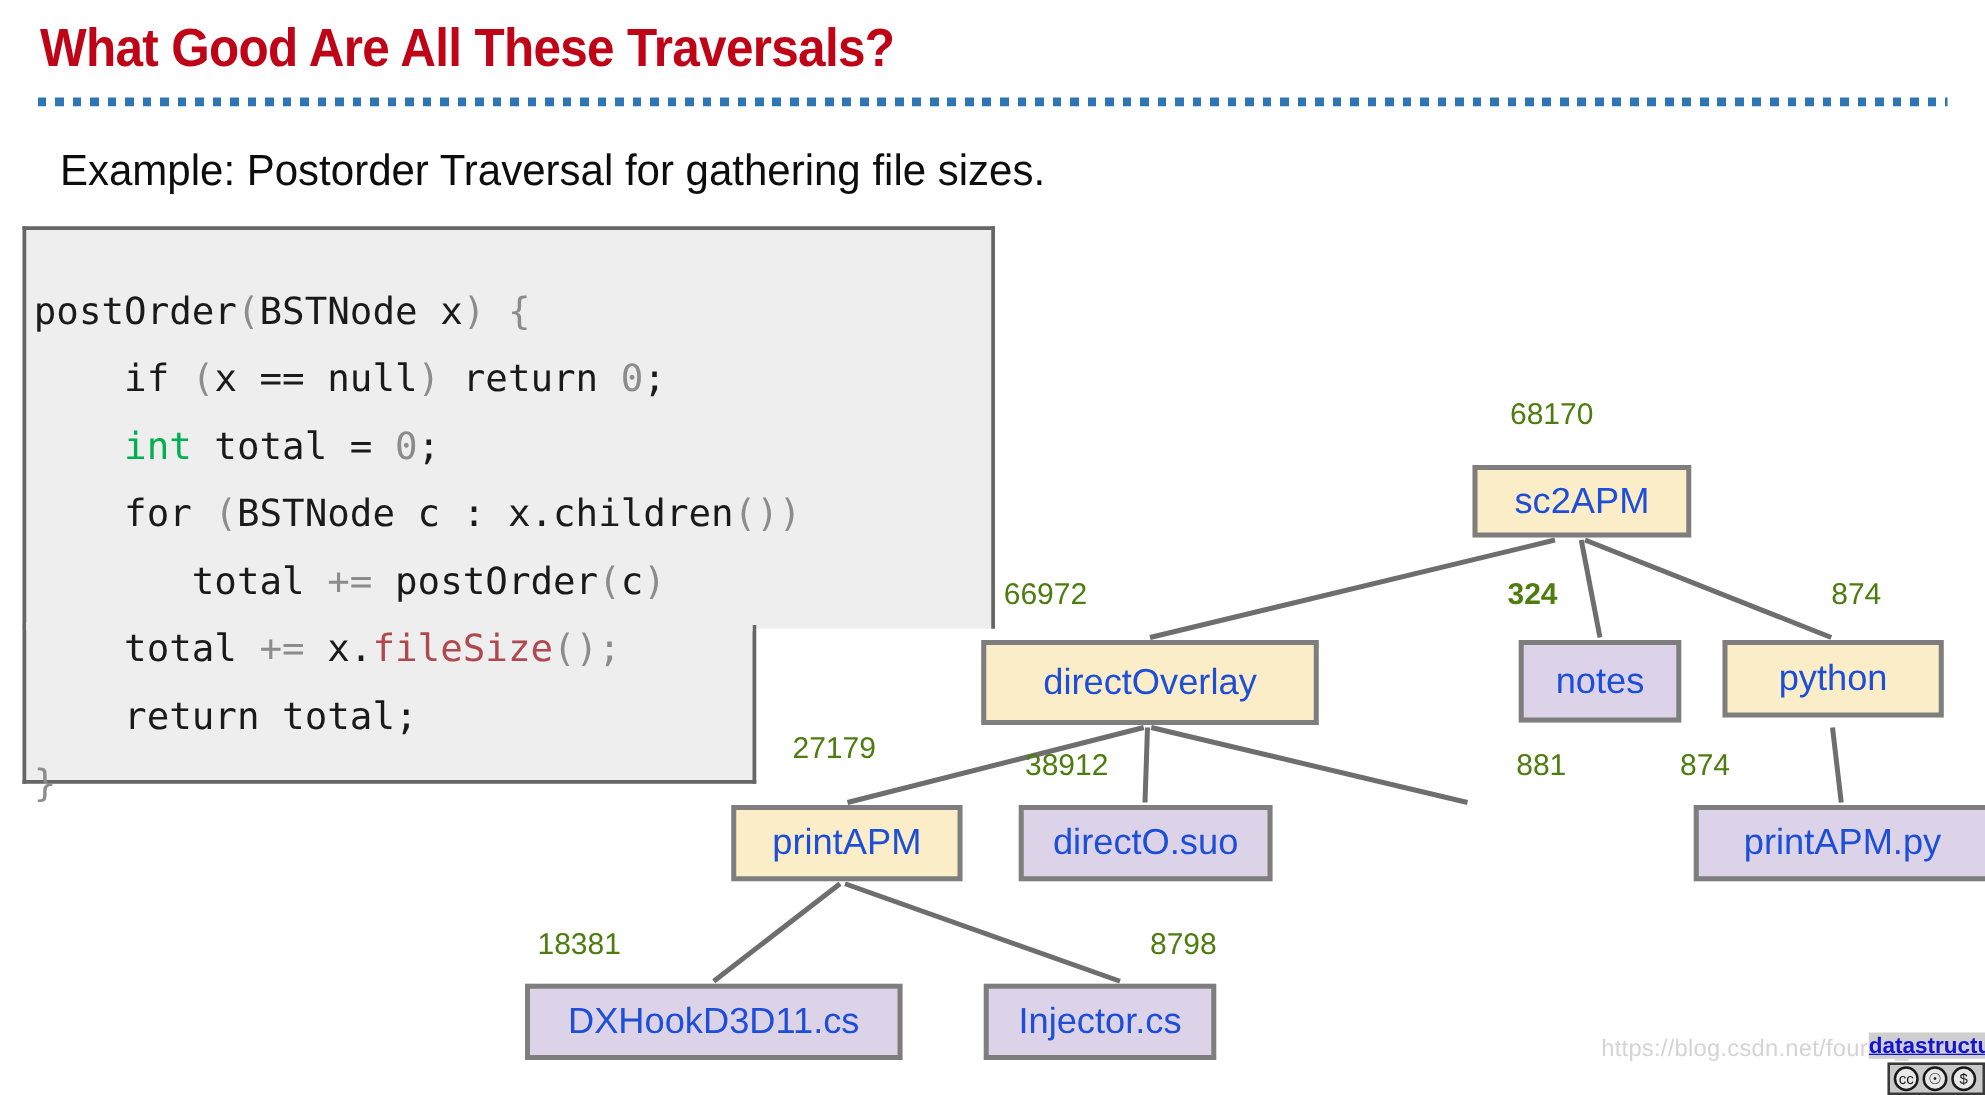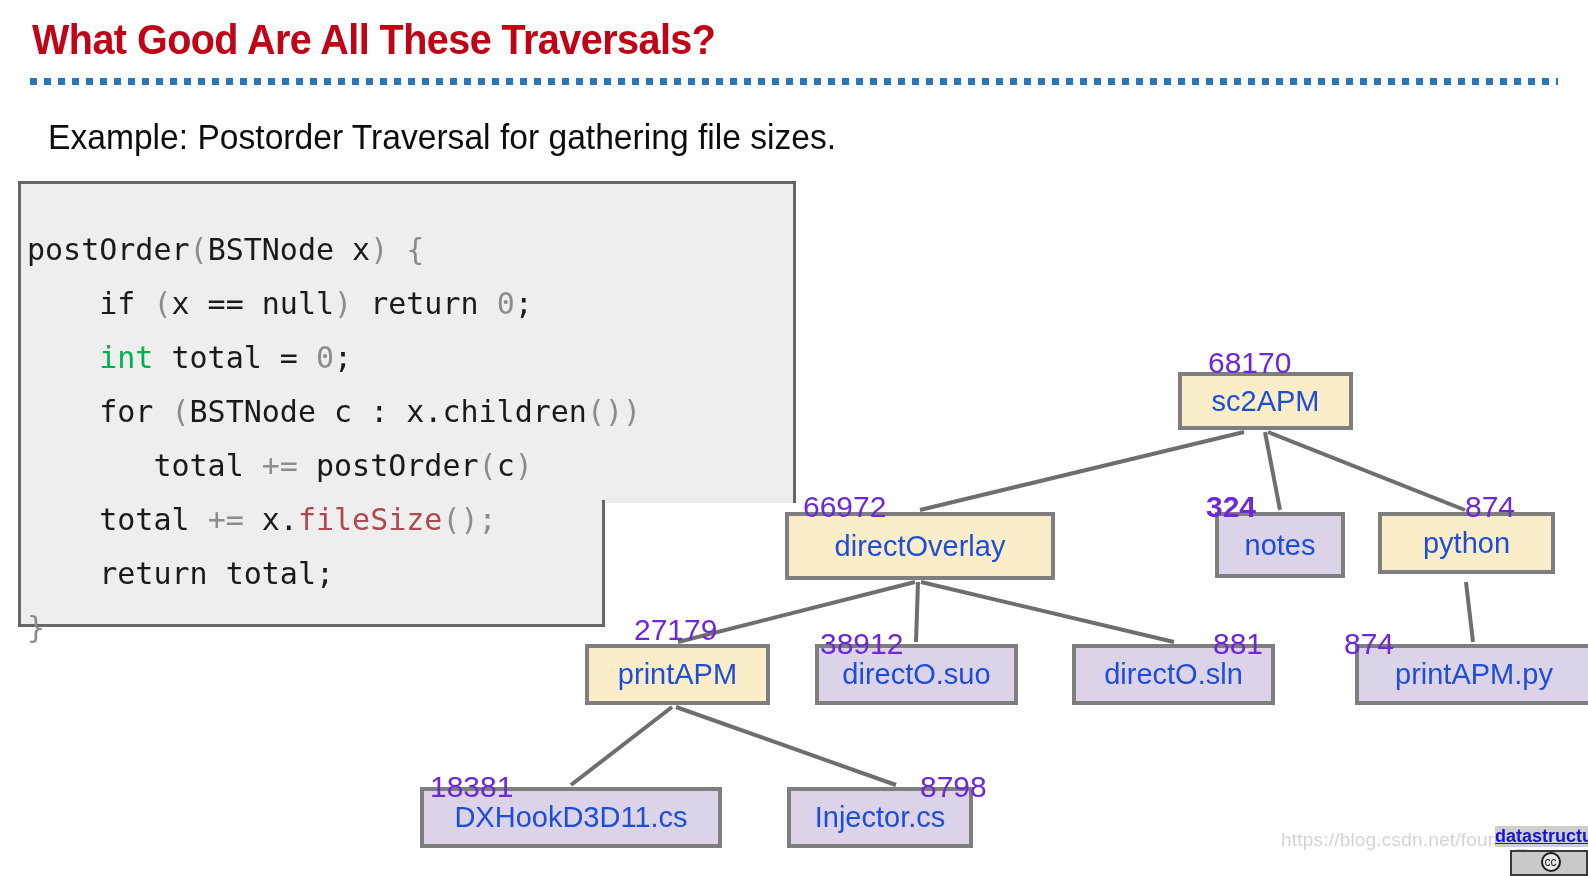--- a/index.html
+++ b/index.html
@@ -141,25 +141,24 @@
     justify-content: center;
     font-size: 29px;
     color: #1d4ed8;
     z-index: 2;
     white-space: nowrap;
   }
   .node.dir  { background: #FCEDC9; }
   .node.file { background: #DCD3E8; justify-content: center; }
   .size-label {
     position: absolute;
-    font-size: 30px;
-    color: #6d28d9;
+    font-size: 24px;
+    color: #4d7c0f;
     z-index: 2;
     white-space: nowrap;
-    margin-top: 28px;
   }
 
   
   #watermark {
     position: absolute;
     left: 1281px;
     top: 829px;
     font-size: 19px;
     color: #D4D4D4;
     white-space: nowrap;
@@ -185,21 +184,20 @@
     width: 78px;
     height: 26px;
     background: #C9C9C9;
     border: 2px solid #3a3a3a;
     box-sizing: border-box;
     display: flex;
     align-items: center;
     gap: 3px;
     padding-left: 3px;
     overflow: hidden;
-    flex-direction: column;
   }
   .cc-circle {
     width: 20px;
     height: 20px;
     border-radius: 50%;
     border: 2px solid #1a1a1a;
     background: #e8e8e8;
     box-sizing: border-box;
     font-size: 12px;
     line-height: 16px;
@@ -260,23 +258,20 @@
       </div>
       <div class="size-label" style="left: 1465px; top: 462px;">874</div>
       <div class="node dir" style="left: 585px; top: 644px; width: 185px; height: 61px;">
         <span>printAPM</span>
       </div>
       <div class="size-label" style="left: 634px; top: 585px;">27179</div>
       <div class="node file" style="left: 815px; top: 644px; width: 203px; height: 61px;">
         <span>directO.suo</span>
       </div>
       <div class="size-label" style="left: 820px; top: 599px;">38912</div>
-      <div class="node file" style="left: 1072px; top: 644px; width: 203px; height: 61px;">
-        <span>directO.sln</span>
-      </div>
       <div class="size-label" style="left: 1213px; top: 599px;">881</div>
       <div class="node file" style="left: 1355px; top: 644px; width: 238px; height: 61px;">
         <span>printAPM.py</span>
       </div>
       <div class="size-label" style="left: 1344px; top: 599px;">874</div>
       <div class="node file" style="left: 420px; top: 787px; width: 302px; height: 61px;">
         <span>DXHookD3D11.cs</span>
       </div>
       <div class="size-label" style="left: 430px; top: 742px;">18381</div>
       <div class="node file" style="left: 787px; top: 787px; width: 186px; height: 61px;">

